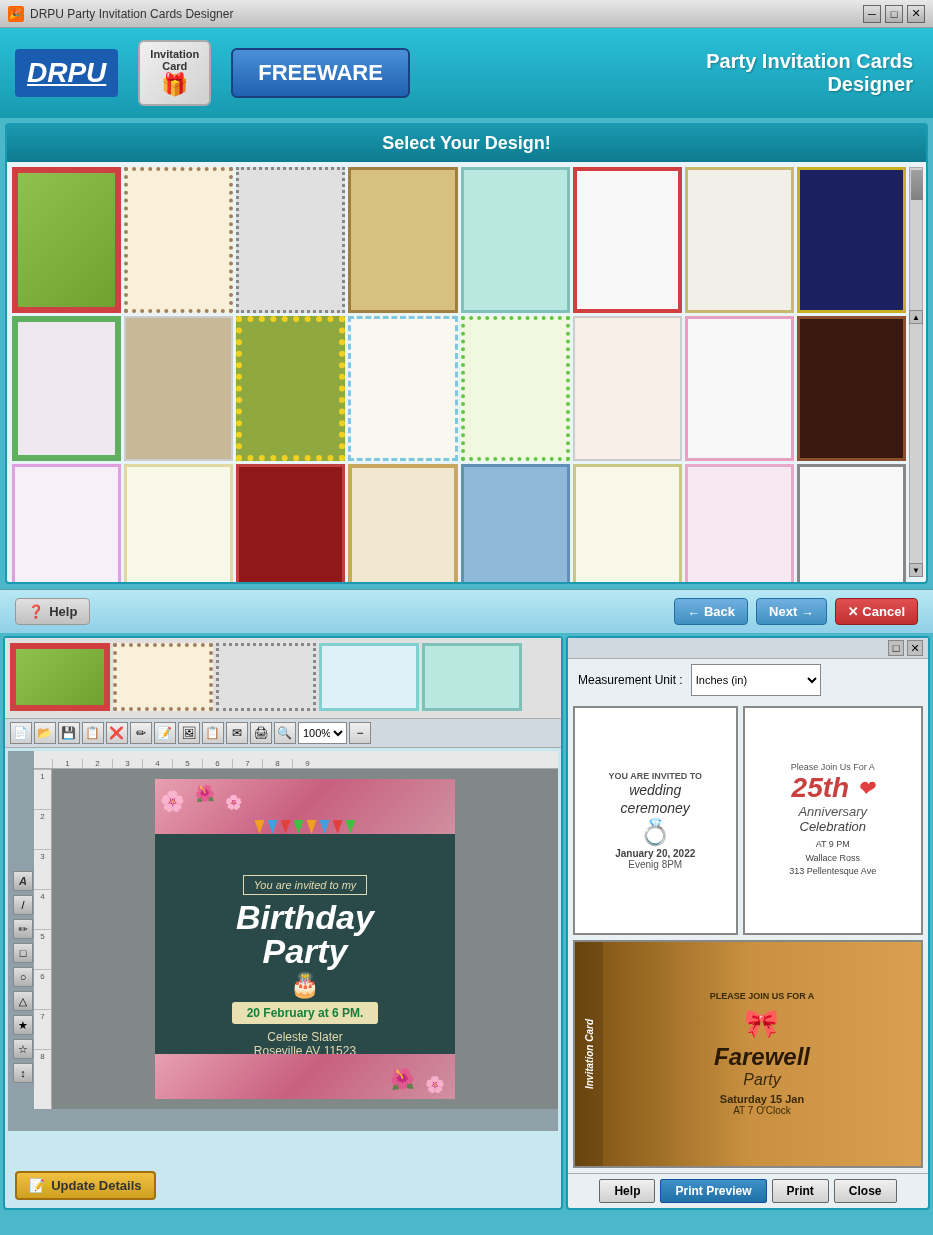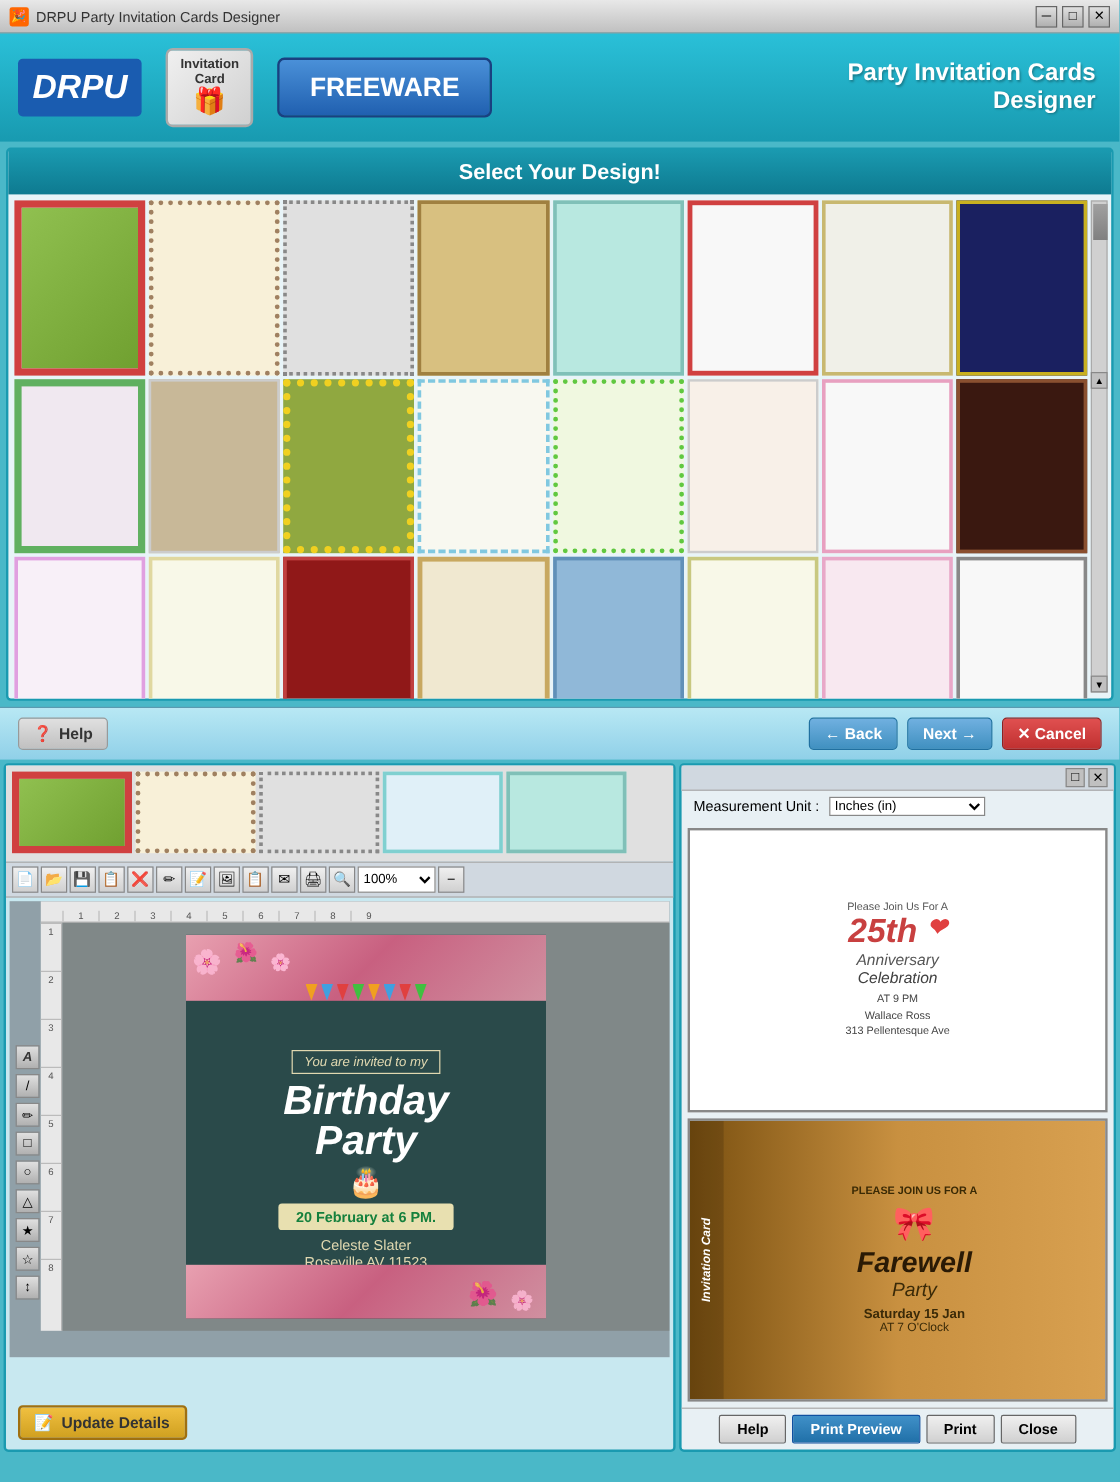--- a/index.html
+++ b/index.html
@@ -32,20 +32,21 @@
       position: relative;
     }
     .drpu-logo {
       background: #1a5cb0;
       color: white;
       font-size: 28px;
       font-weight: bold;
       padding: 8px 12px;
       border-radius: 4px;
       font-style: italic;
+      text-decoration: underline;
     }
     .invitation-card-badge {
       background: linear-gradient(135deg, #f0f0f0, #d0d0d0);
       border: 2px solid #aaa;
       border-radius: 6px;
       padding: 6px 10px;
       display: flex;
       flex-direction: column;
       align-items: center;
       font-size: 11px;
@@ -216,21 +217,21 @@
       display: flex;
       align-items: center;
       justify-content: center;
       font-size: 12px;
     }
     .zoom-select {
       height: 22px;
       font-size: 11px;
       border: 1px solid #888;
       background: white;
-      width: 65px;
+      width: 49px;
     }
     .editor-canvas {
       margin: 5px;
       position: relative;
       background: #b0c0c8;
     }
     .left-tools {
       position: absolute;
       left: 5px;
       top: 120px;
@@ -277,21 +278,21 @@
       flex-direction: column;
     }
     .measurement-row {
       display: flex;
       align-items: center;
       gap: 8px;
       padding: 5px 10px;
       font-size: 12px;
     }
     .measurement-select {
-      height: 16px;
+      height: 32px;
       font-size: 11px;
       border: 1px solid #888;
       background: white;
       width: 130px;
     }
     .preview-cards {
       flex: 1;
       padding: 5px;
       display: flex;
       flex-direction: column;
@@ -594,24 +595,36 @@
         <option>Inches (in)</option>
         <option>Centimeters (cm)</option>
         <option>Pixels (px)</option>
       </select>
     </div>
 
     <div class="preview-cards">
 
       <div class="preview-row">
 
+        <div class="preview-card">
+          <div class="wedding-card" style="border:none;">
+            <div style="font-size:9px;color:#555;font-weight:bold;">YOU ARE INVITED TO</div>
+            <div style="font-style:italic;font-size:14px;color:#333;line-height:1.3;">
+              <div>wedding</div>
+              <div>ceremoney</div>
+            </div>
+            <div style="font-size:26px;">💍</div>
+            <div style="font-size:10px;font-weight:bold;color:#444;">January 20, 2022</div>
+            <div style="font-size:10px;color:#555;">Evenig 8PM</div>
+          </div>
+        </div>
 
         <div class="preview-card" style="background:white;padding:8px;display:flex;flex-direction:column;align-items:center;justify-content:center;text-align:center;">
           <div style="font-size:9px;color:#555;">Please Join Us For A</div>
-          <div style="font-size:28px;font-weight:bold;font-style:italic;color:#c84040;display:flex;align-items:flex-start;gap:8px;">
+          <div style="font-size:28px;font-weight:bold;font-style:italic;color:#c84040;display:flex;align-items:center;gap:8px;">
             <span>25th</span>
             <span style="color:#e04040;font-size:20px;">❤</span>
           </div>
           <div style="font-style:italic;font-size:13px;color:#555;">Anniversary</div>
           <div style="font-style:italic;font-size:13px;color:#404040;">Celebration</div>
           <div style="font-size:9px;color:#444;line-height:1.5;margin-top:4px;">
             <div>AT 9 PM</div>
             <div>Wallace Ross</div>
             <div>313 Pellentesque Ave</div>
           </div>

